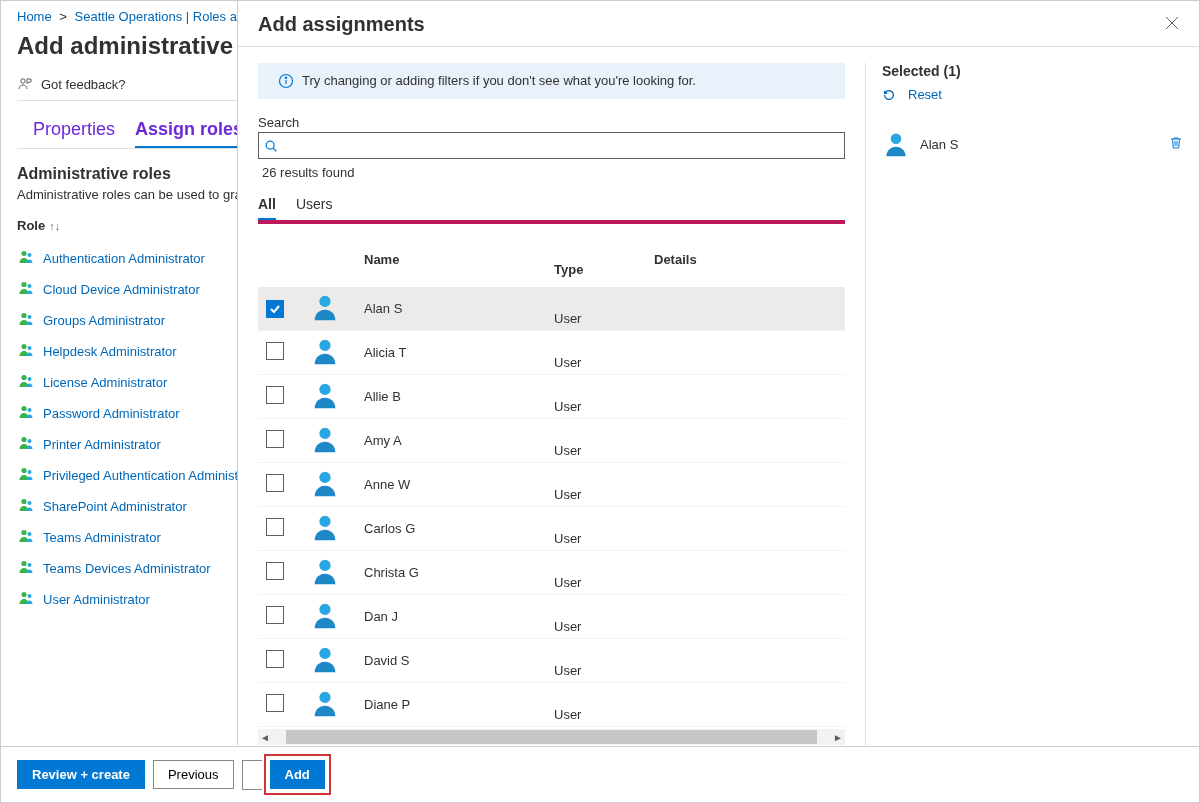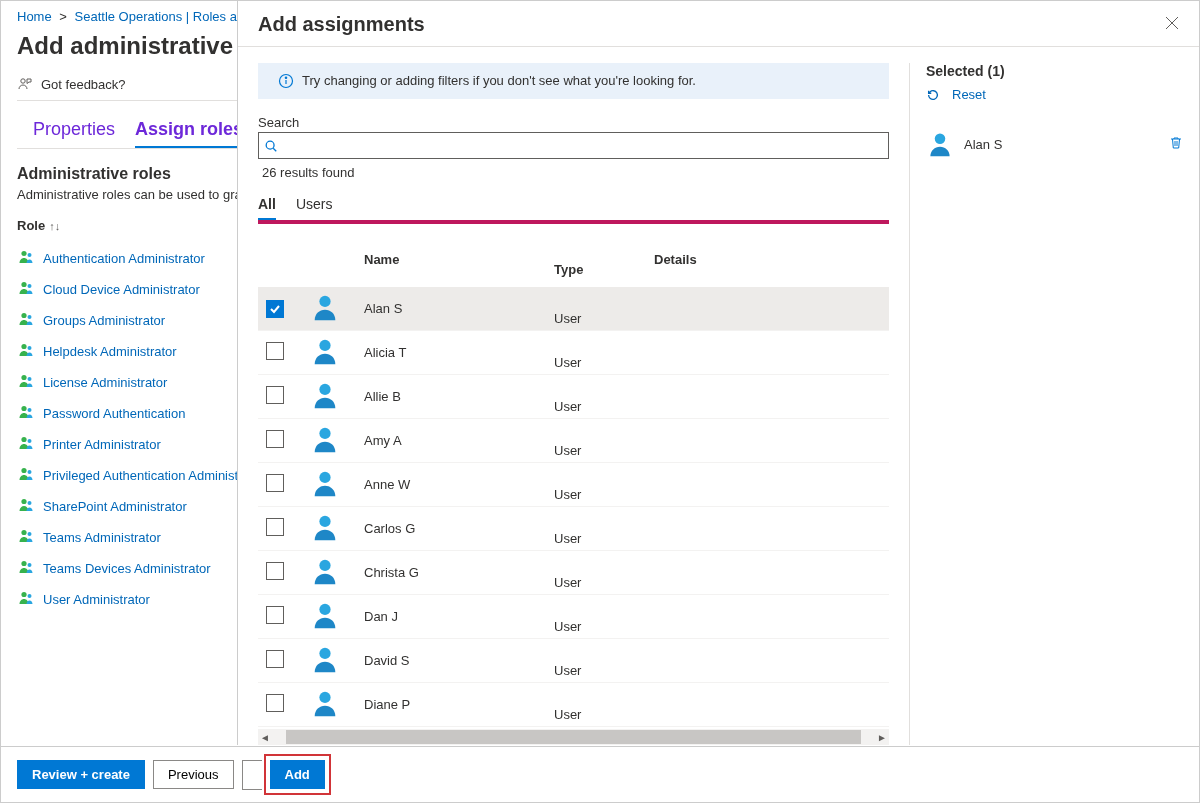--- a/index.html
+++ b/index.html
@@ -34,21 +34,21 @@
 .btn-partial { width: 20px; height: 30px; border: 1px solid #8a8886; border-right: none; background:#fff;}
 
 
 .panel { position: absolute; top: 0; right: 0; bottom: 57px; left: 236px; background: #fff; border-left: 1px solid #ccc; display: flex; flex-direction: column; z-index: 10; }
 .panel-header { display: flex; justify-content: space-between; align-items: center; padding: 12px 20px 10px; }
 .panel-header h1 { font-size: 20px; font-weight: 600; }
 .close-x { font-size: 16px; color: #605e5c; cursor: pointer; background:none; border:none; }
 .panel-divider { border-bottom: 1px solid #e1dfdd; margin: 0 0 16px; }
 .panel-body { flex: 1; display: flex; overflow: hidden; }
 .panel-left { flex: 1; display: flex; flex-direction: column; padding: 0 20px; min-width: 0; }
-.panel-right { width: 290px; border-left: 1px solid #e1dfdd; padding: 0 16px; }
+.panel-right { width: 334px; border-left: 1px solid #e1dfdd; padding: 0 16px; }
 
 .info-box { background: #e9f1fa; padding: 10px 20px; display: flex; gap: 8px; font-size: 13px; margin-bottom: 16px; }
 .info-box .icon { width: 16px; height: 16px; color: #0078d4; flex-shrink: 0; }
 
 .search-label { font-size: 13px; margin-bottom: 2px; display: block; }
 .search-wrap { position: relative; margin-bottom: 4px; }
 .search-wrap input { width: 100%; padding: 5px 8px 5px 26px; border: 1px solid #605e5c; font-size: 13px; }
 .search-wrap .icon { position: absolute; left: 6px; top: 50%; transform: translateY(-50%); width: 14px; height: 14px; color: #0078d4; }
 .results-count { font-size: 13px; color: #323130; margin: 2px 0 10px 4px; }
 
@@ -161,21 +161,21 @@
             </svg></span>
           <a href="#">License Administrator</a>
         </li>
         <li>
           <span class="role-icon"><svg width="18" height="18" viewBox="0 0 18 18">
               <circle cx="7" cy="5.5" r="2.6" fill="#37b24d"></circle>
               <path d="M2.5 15c0-2.8 2-5 4.5-5s4.5 2.2 4.5 5z" fill="#37b24d"></path>
               <circle cx="12.5" cy="7" r="2" fill="#2aa6e0"></circle>
               <path d="M9.5 15c0-2 1.3-3.6 3-3.6s3 1.6 3 3.6z" fill="#2aa6e0"></path>
             </svg></span>
-          <a href="#">Password Authentication</a>
+          <a href="#">Password Administrator</a>
         </li>
         <li>
           <span class="role-icon"><svg width="18" height="18" viewBox="0 0 18 18">
               <circle cx="7" cy="5.5" r="2.6" fill="#37b24d"></circle>
               <path d="M2.5 15c0-2.8 2-5 4.5-5s4.5 2.2 4.5 5z" fill="#37b24d"></path>
               <circle cx="12.5" cy="7" r="2" fill="#2aa6e0"></circle>
               <path d="M9.5 15c0-2 1.3-3.6 3-3.6s3 1.6 3 3.6z" fill="#2aa6e0"></path>
             </svg></span>
           <a href="#">Printer Administrator</a>
         </li>

